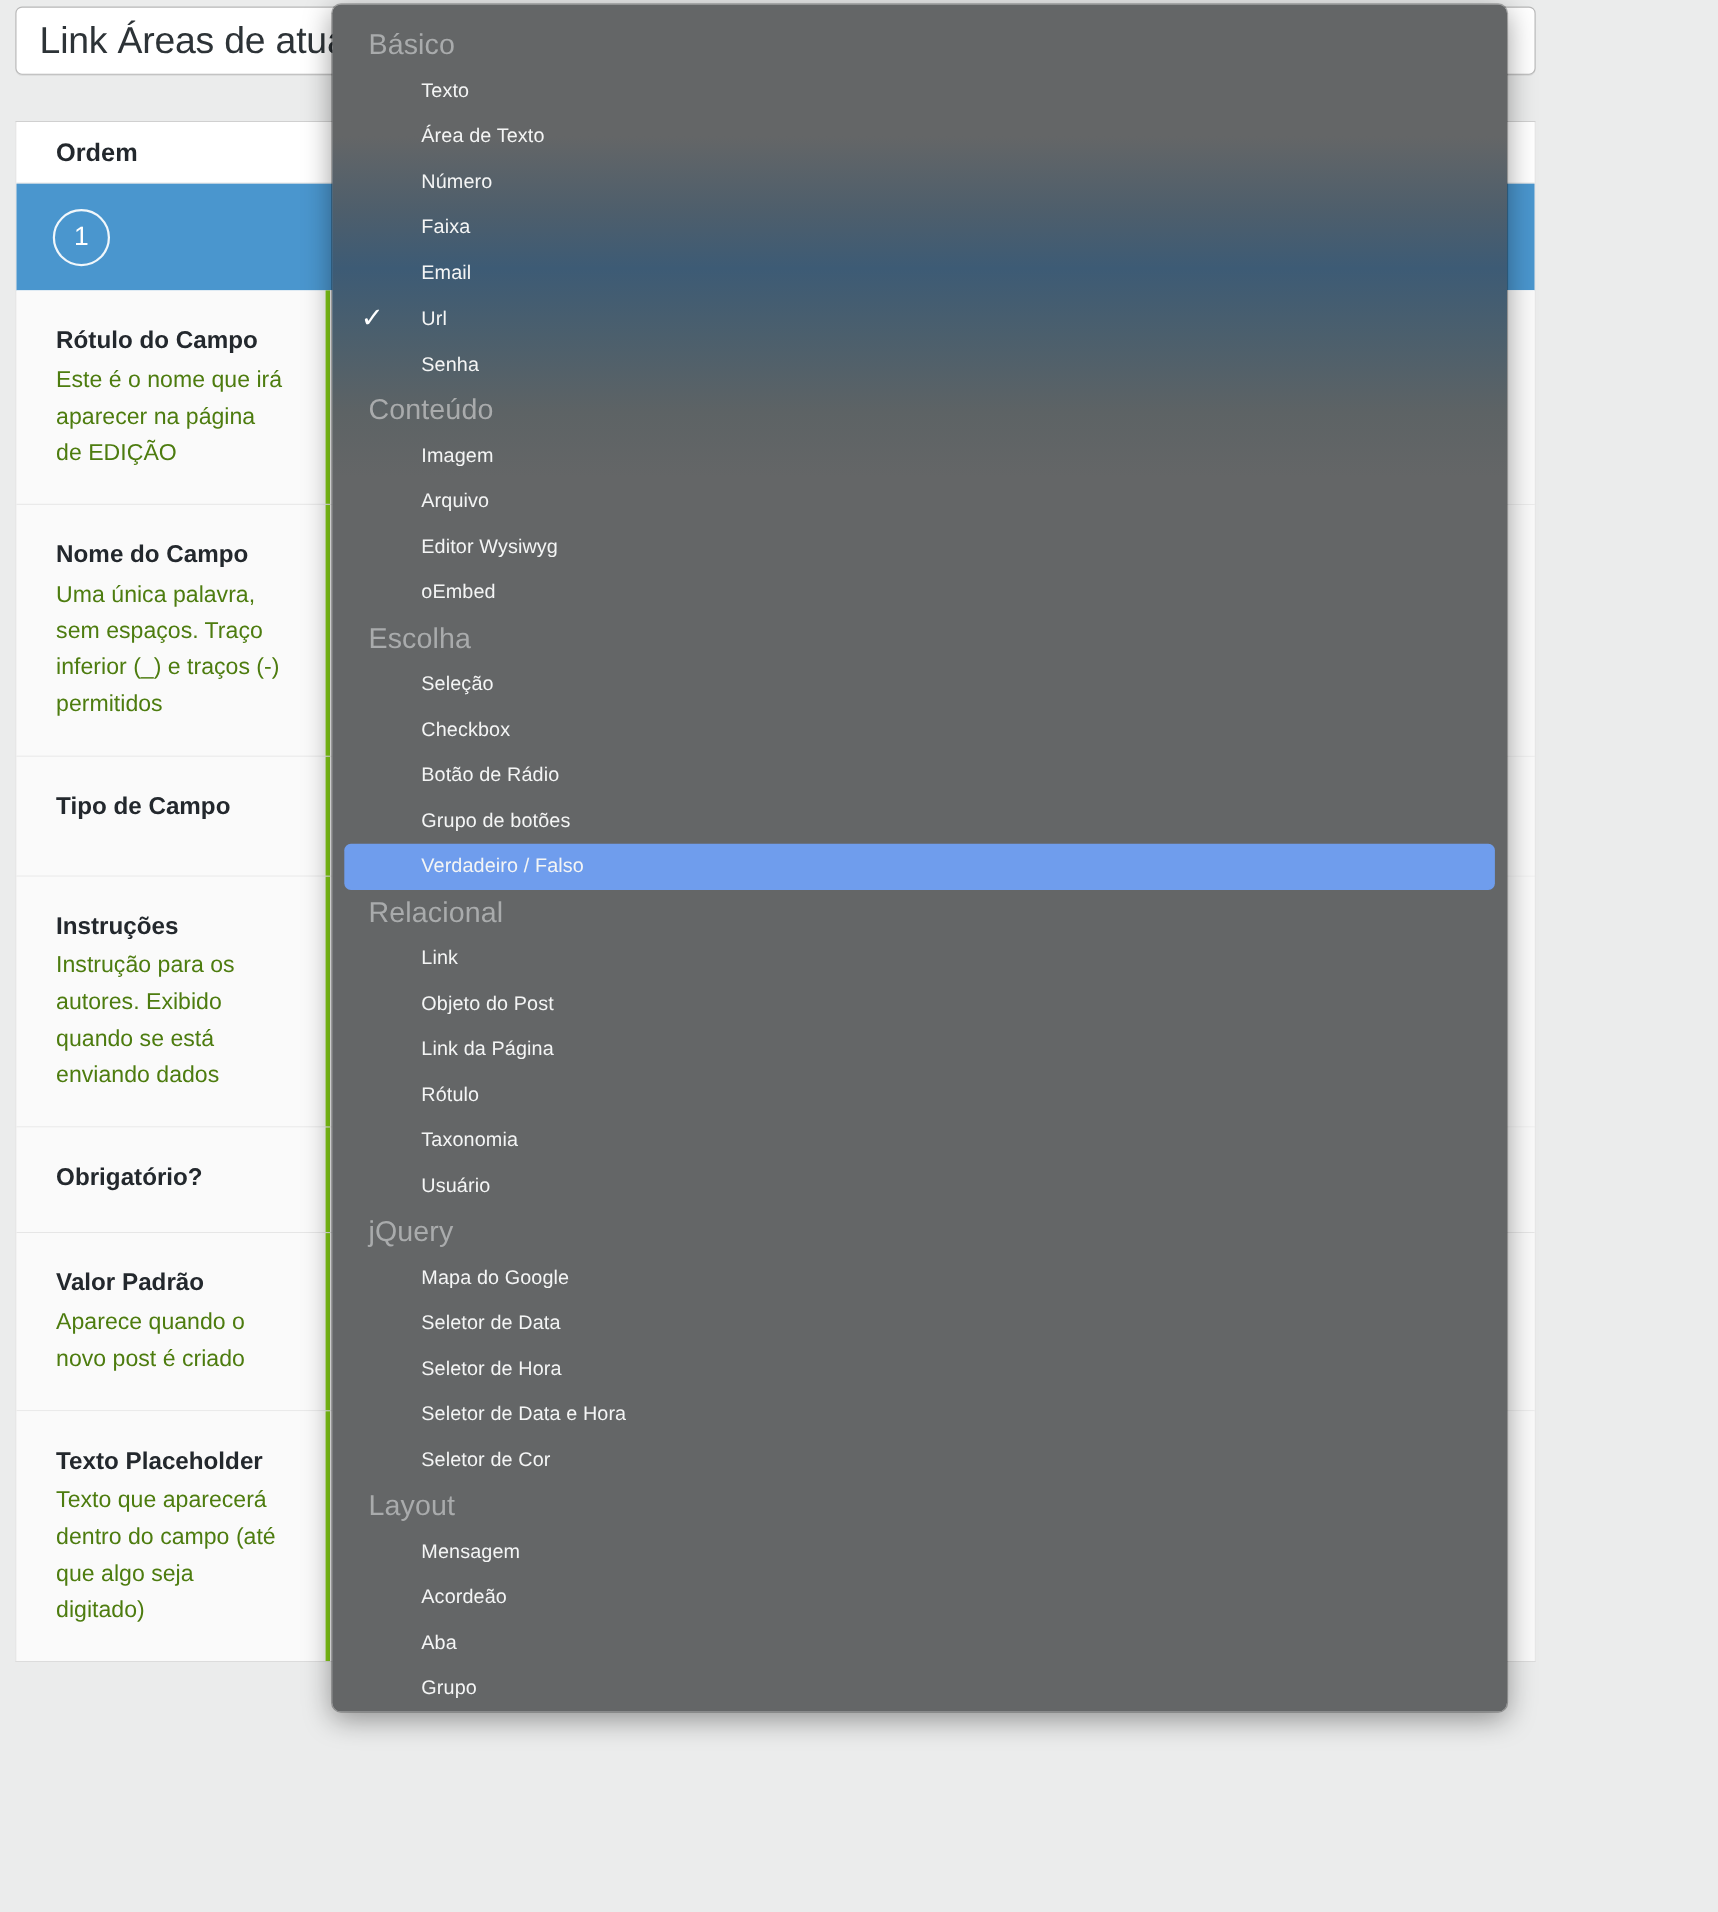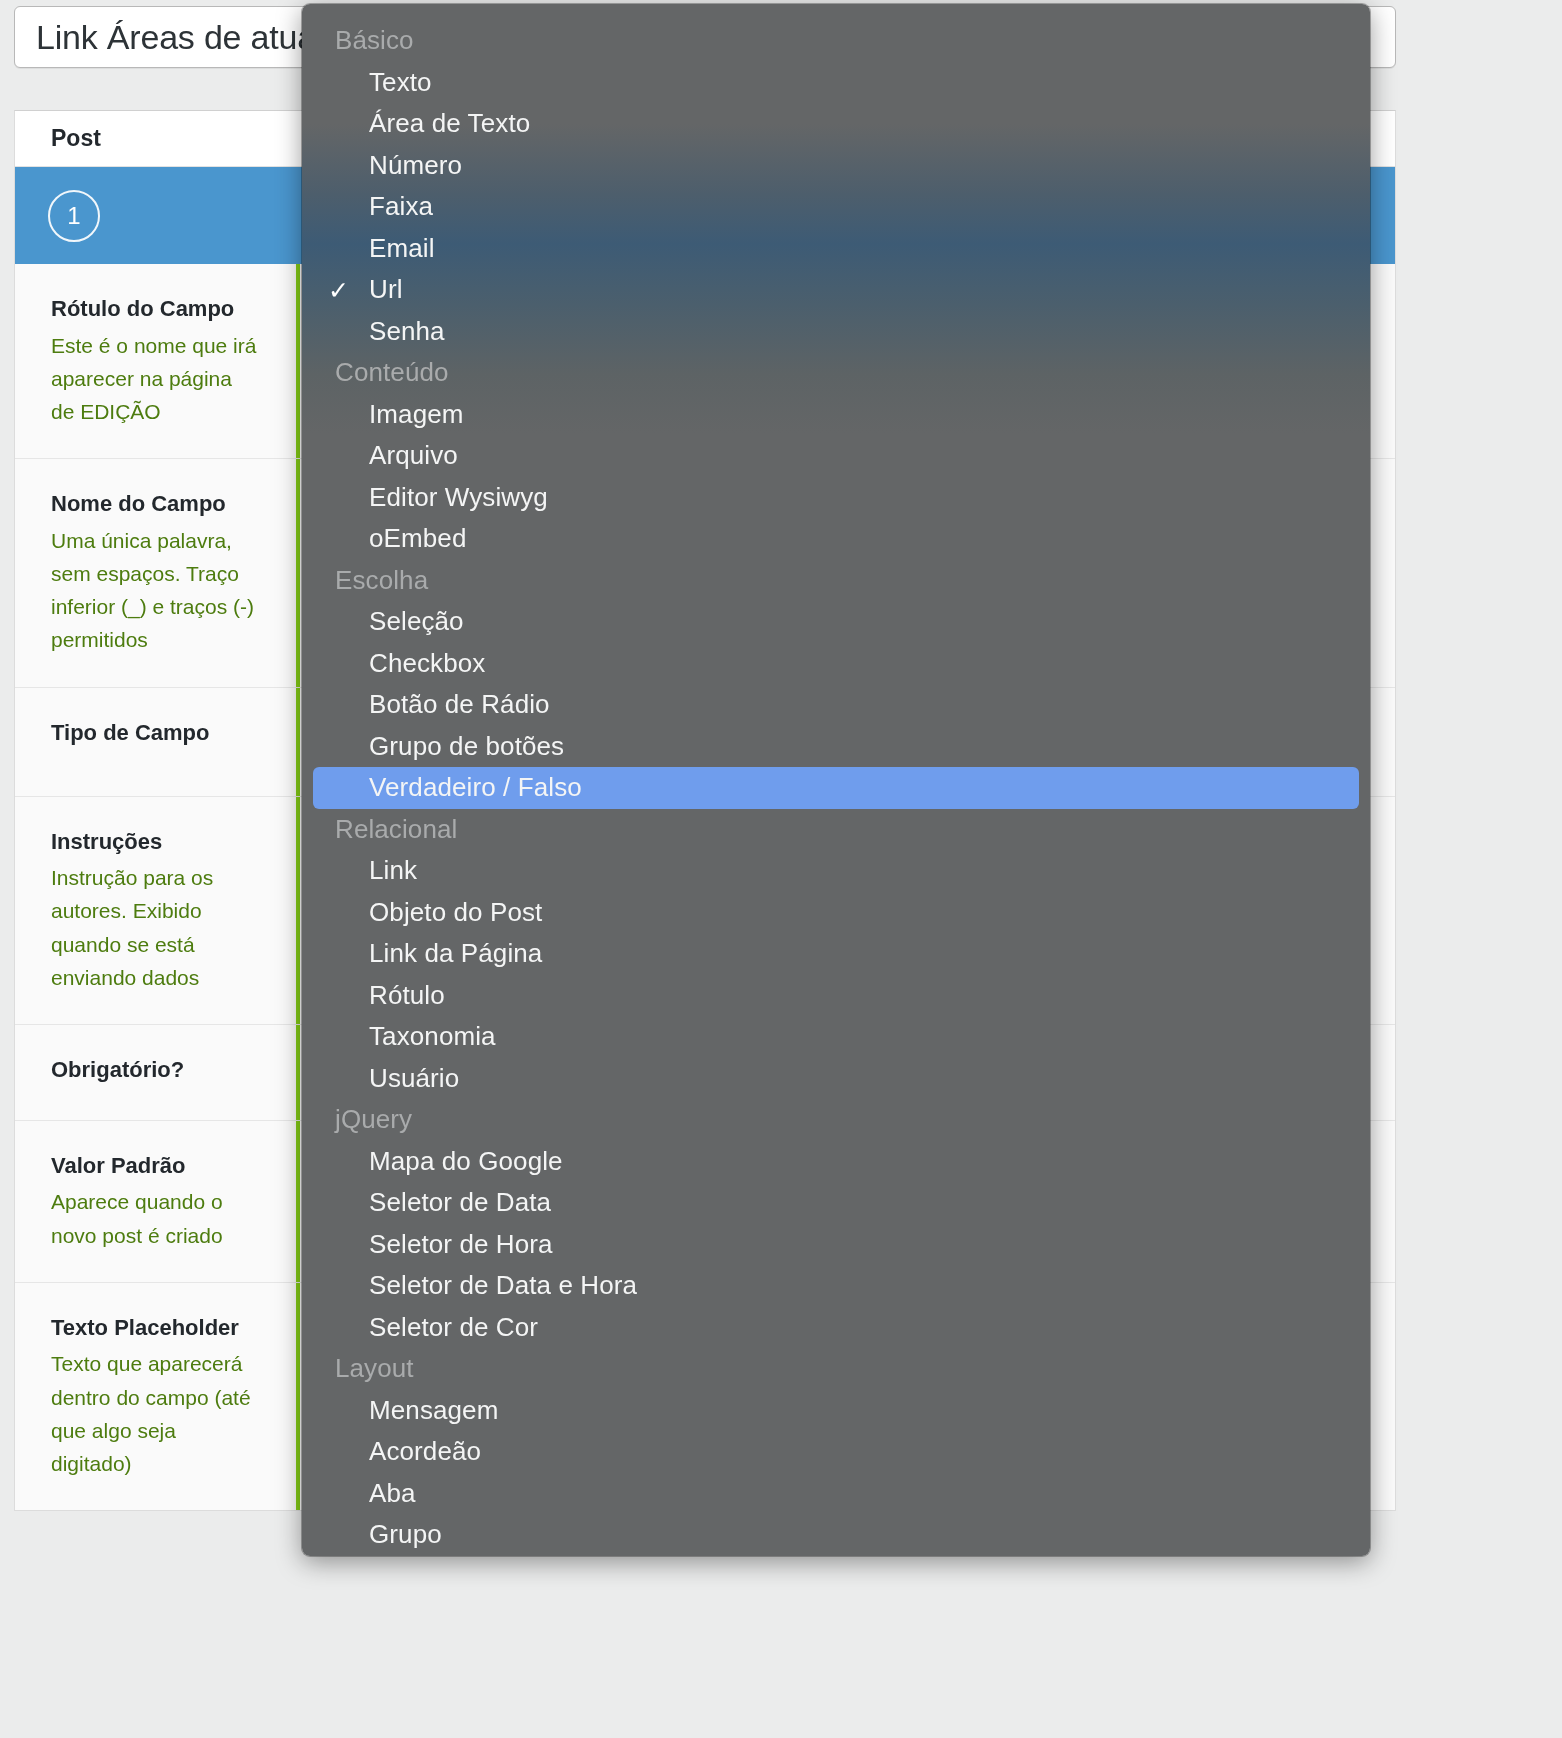--- a/index.html
+++ b/index.html
@@ -210,24 +210,24 @@
   .menu-item {
     height: 41.5px;
     display: flex;
     align-items: center;
     padding-left: 43px;
     position: relative;
     margin: 0 11px;
     border-radius: 6px;
   }
   .menu-item-text {
-    font-size: 26px;
+    font-size: 18px;
     color: #f4f5f5;
     letter-spacing: 0.1px;
-    margin-left: 13px;
+    margin-left: 27px;
   }
   .menu-item .check {
     position: absolute;
     left: 15px;
     top: 50%;
     transform: translateY(-50%);
     font-size: 25px;
     color: #ffffff;
     line-height: 1;
   }
@@ -240,21 +240,21 @@
 
 <div id="root">
 
   <div class="title-field">
     <span class="title-field-text">Link Áreas de atuação</span>
   </div>
 
   <div class="field-table">
 
     <div class="table-head">
-      <span class="table-head-label">Post</span>
+      <span class="table-head-label">Ordem</span>
     </div>
 
     <div class="order-row">
       <div class="order-badge">1</div>
     </div>
 
     <div id="setting-rows">
         <div class="setting-row">
           <div class="setting-label">
             <div class="setting-label-title">Rótulo do Campo</div>

